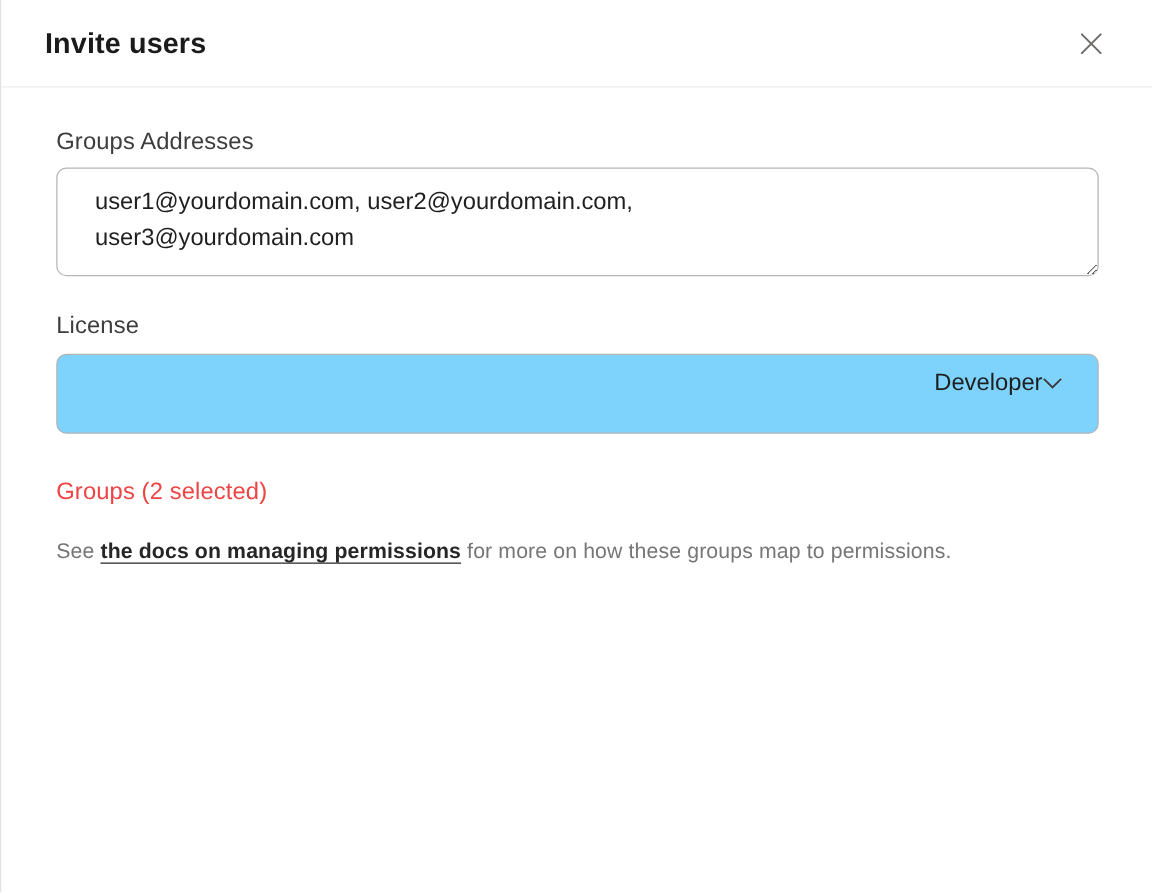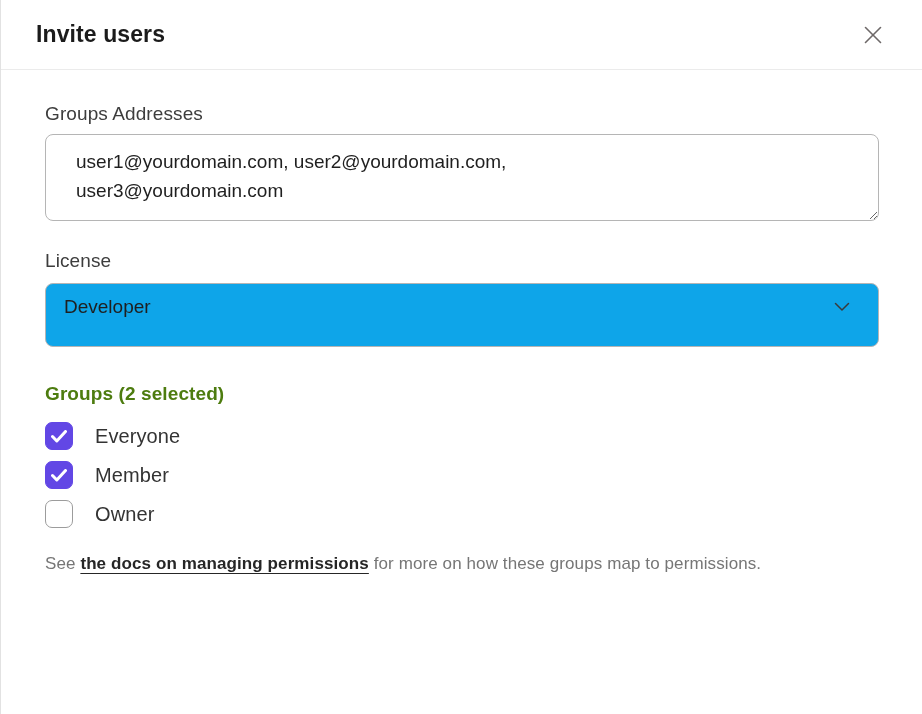--- a/index.html
+++ b/index.html
@@ -78,28 +78,28 @@
   .section-gap { margin-top: 29px; }
 
   .select-box {
     margin-top: 11px;
     width: 834px;
     height: 64px;
     border: 1px solid #b5b5b5;
     border-radius: 8px;
     display: flex;
     align-items: center;
-    justify-content: space-between;
+    justify-content: flex-end;
     padding: 0 28px 16px 18px;
     cursor: pointer;
-    background: #0ea5e9;
+    background: #7dd3fc;
   }
   .select-value { font-size: 19px; color: #1f1f1f; }
 
-  .groups-label { font-weight: 700; color: #4d7c0f; margin-top: 36px; }
+  .groups-label { font-weight: 400; color: #ef4444; margin-top: 36px; }
   .checkbox-list {
     margin-top: 17px;
     display: flex;
     flex-direction: column;
     gap: 11px;
   }
   .checkbox-row {
     display: flex;
     align-items: center;
     gap: 22px;
@@ -161,45 +161,17 @@
     <div class="select-box">
       <span class="select-value">Developer</span>
       <span style="display:flex;">
         <svg width="16" height="10" viewBox="0 0 16 10" fill="none" stroke="#3a3a3a" stroke-width="1.5" stroke-linecap="round">
           <polyline points="1.5,1.5 8,8 14.5,1.5"></polyline>
         </svg>
       </span>
     </div>
 
     <div class="field-label groups-label section-gap">Groups (2 selected)</div>
-    <div class="checkbox-list">
-
-      <div class="checkbox-row">
-        <span class="checkbox checked">
-          <svg width="16" height="13" viewBox="0 0 16 13" fill="none" stroke="#ffffff" stroke-width="3" stroke-linecap="round" stroke-linejoin="round">
-              <polyline points="1.5,6.5 5.8,11 14.5,1.5"></polyline>
-            </svg>
-        </span>
-        <span class="checkbox-label">Everyone</span>
-      </div>
-
-      <div class="checkbox-row">
-        <span class="checkbox checked">
-          <svg width="16" height="13" viewBox="0 0 16 13" fill="none" stroke="#ffffff" stroke-width="3" stroke-linecap="round" stroke-linejoin="round">
-              <polyline points="1.5,6.5 5.8,11 14.5,1.5"></polyline>
-            </svg>
-        </span>
-        <span class="checkbox-label">Member</span>
-      </div>
-
-      <div class="checkbox-row">
-        <span class="checkbox">
-          
-        </span>
-        <span class="checkbox-label">Owner</span>
-      </div>
-
-    </div>
 
     <div class="footer-note"><span>See </span><span class="doc-link">the docs on managing permissions</span><span> for more on how these groups map to permissions.</span></div>
 
   </div>
 </div>
 
 </body></html>

